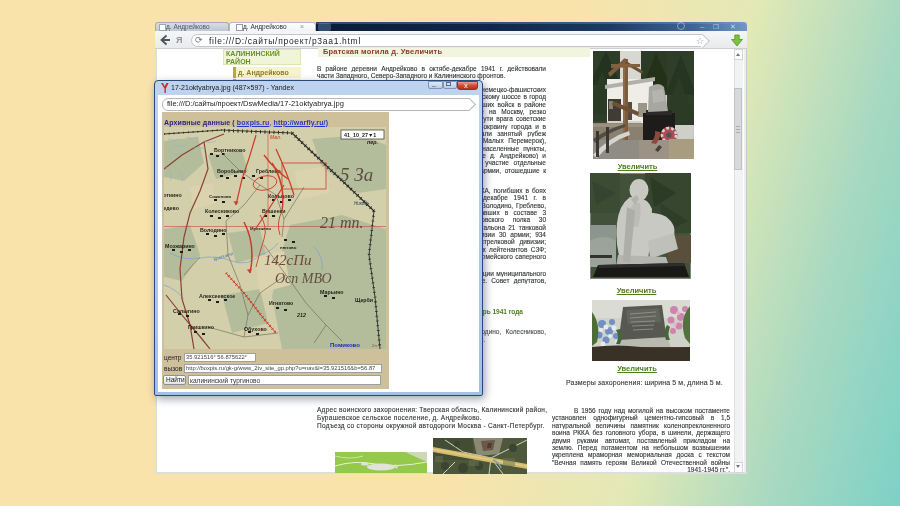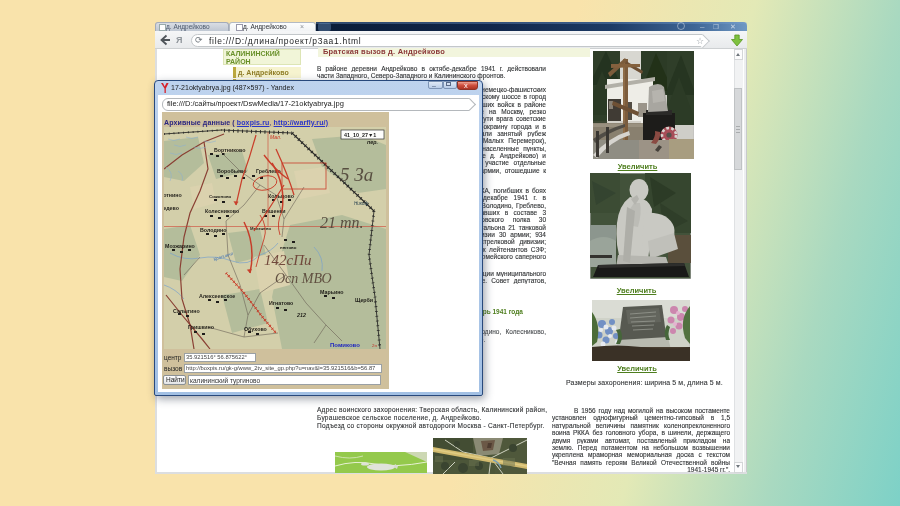--- a/index.html
+++ b/index.html
@@ -40,21 +40,21 @@
 <div class="abs" style="left:155px;top:31px;width:592px;height:17.5px;
      background:linear-gradient(#f5f6f7,#e8eaec);border-bottom:1px solid #cdd0d2;box-sizing:border-box;"></div>
 <svg class="abs" style="left:158px;top:34px;" width="14" height="12" viewBox="0 0 14 12">
   <path d="M8.5 1.5 L3.5 6 L8.5 10.5 M3.5 6 L12 6" stroke="#4e5459" stroke-width="1.8" fill="none"></path>
 </svg>
 <div class="abs" style="left:176px;top:34.5px;font-size:9px;font-weight:bold;color:#8f959b;">Я</div>
 
 <div class="abs" style="left:191px;top:33.5px;width:512px;height:13.5px;background:#fff;border:1px solid #c3c7ca;border-radius:7px 0 0 7px;box-sizing:border-box;"></div>
 <div class="abs" style="left:697.5px;top:36.2px;width:9.6px;height:9.6px;background:#fff;border:1px solid #c3c7ca;border-left:none;border-bottom:none;transform:rotate(45deg);box-sizing:border-box;"></div>
 <div class="abs" style="left:195px;top:35px;font-size:9px;color:#6f767c;">⟳</div>
-<div class="abs" style="left:209px;top:35.5px;font-size:8.5px;color:#1c1e20;letter-spacing:0.7px;">file:///D:/длина/проект/p3aa1.html</div>
+<div class="abs" style="left:209px;top:35.5px;font-size:8.5px;color:#1c1e20;letter-spacing:0.7px;">file:///D:/сайты/проект/p3aa1.html</div>
 <div class="abs" style="left:696px;top:35.5px;font-size:9px;color:#9aa0a6;">☆</div>
 <svg class="abs" style="left:729px;top:34px;" width="16" height="13" viewBox="0 0 16 13">
   <path d="M8 12 L2.5 5.5 L5.8 5.5 L5.8 1 L10.2 1 L10.2 5.5 L13.5 5.5 Z" fill="#7ec13f" stroke="#58951f" stroke-width="0.8"></path>
 </svg>
 
 <div class="abs" style="left:156px;top:48.5px;width:588px;height:423.5px;background:#fff;"></div>
 
 <div class="abs" style="left:155px;top:48.5px;width:1.5px;height:424px;background:#dcdee0;"></div>
 <div class="abs" style="left:744px;top:48.5px;width:3px;height:424px;background:#eceeef;border-right:1px solid #c8cacc;box-sizing:border-box;"></div>
 <div class="abs" style="left:155px;top:471.5px;width:592px;height:2px;background:#dcdee0;"></div>
@@ -69,21 +69,21 @@
 <div class="abs" style="left:736px;top:129px;width:4px;height:1px;background:#a9acae;"></div>
 <div class="abs" style="left:736px;top:132px;width:4px;height:1px;background:#a9acae;"></div>
 
 <div class="abs" style="left:222.5px;top:49px;width:78px;height:16px;background:#f1f5d8;border:1px solid #dde5b5;box-sizing:border-box;"></div>
 <div class="abs" style="left:226px;top:50px;font-size:7px;font-weight:bold;color:#69902a;line-height:7.5px;">КАЛИНИНСКИЙ<br>РАЙОН</div>
 <div class="abs" style="left:233px;top:66.5px;width:68px;height:11px;background:#f6f3cf;border-left:3px solid #bca93f;box-sizing:border-box;"></div>
 <div class="abs" style="left:238px;top:68.5px;font-size:7px;font-weight:bold;color:#8f7d26;">д. Андрейково</div>
 <div class="abs" style="left:233px;top:78.5px;width:68px;height:2px;background:#f6f3cf;border-left:3px solid #bca93f;box-sizing:border-box;"></div>
 
 <div class="abs" style="left:318px;top:47.5px;width:272px;height:9.5px;background:#f2f5dd;"></div>
-<div class="abs" style="left:323px;top:46.8px;font-size:7.5px;font-weight:bold;color:#8b3838;letter-spacing:0.2px;">Братская вызов д. Андрейково</div>
+<div class="abs" style="left:323px;top:46.8px;font-size:7.5px;font-weight:bold;color:#8b3838;letter-spacing:0.2px;">Братская могила д. Увеличить</div>
 
 <div class="abs body7" style="left:317px;top:65px;width:229px;">
   <div class="jl">В районе деревни Андрейково в октябе-декабре 1941 г.  действовали</div>
   <div>части Западного, Северо-Западного и Калининского фронтов.</div>
 </div>
 <div class="abs body7" style="left:317px;top:85.9px;width:229px;">
   <div class="jl">В октябре 1941 года в ходе ожесточённых боёв с немецко-фашистских</div>
   <div class="jl">захватчиками, прорывавшимися по старому Тургиновскому шоссе в город</div>
   <div class="jl">Калинин, и после отхода под напором основных наших войск в районе</div>
   <div class="jl">города, когда враг стремился прорваться дальше на Москву, резко</div>

